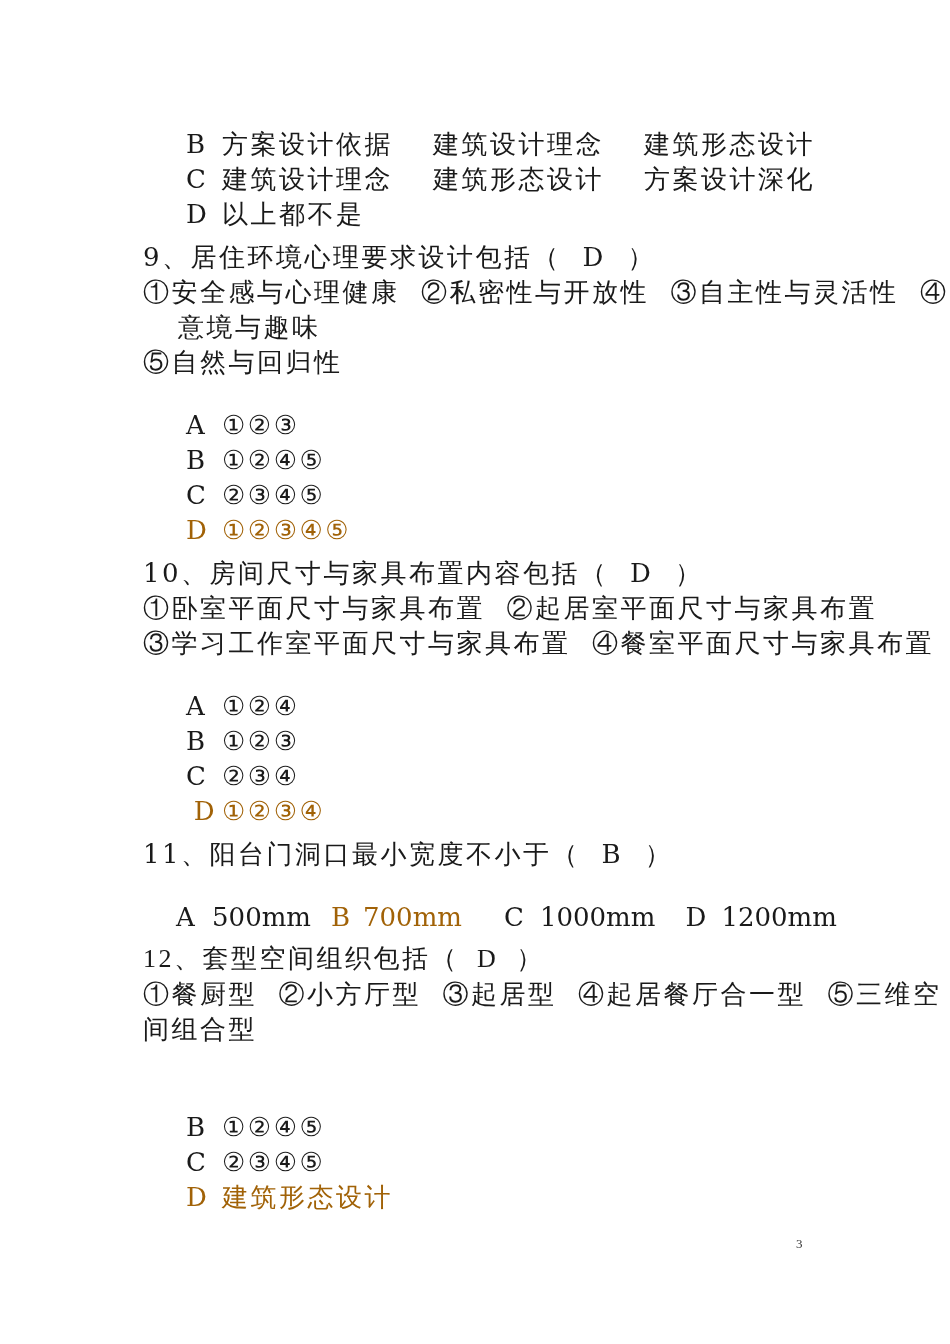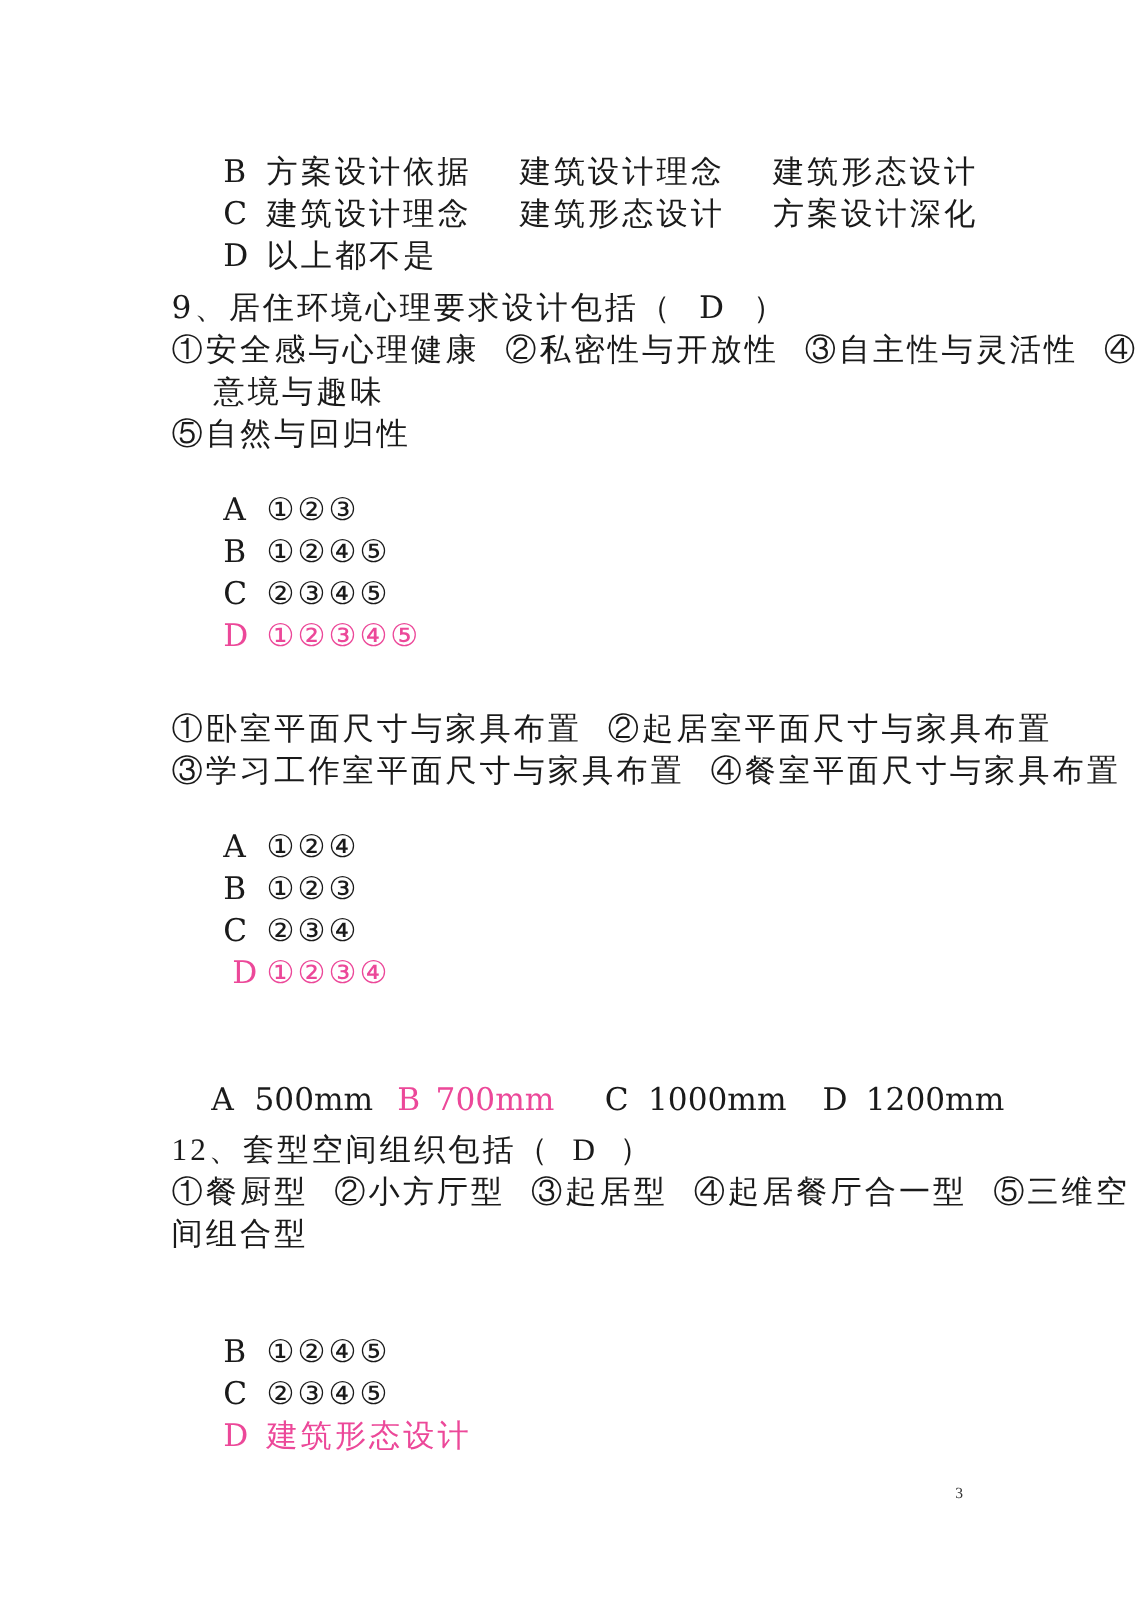--- a/index.html
+++ b/index.html
@@ -23,21 +23,21 @@
     }
     .line {
       position: absolute;
       left: 143px;
       font-size: 26px;
       line-height: 28px;
       white-space: pre;
       letter-spacing: 2.5px;
     }
     .line.indent { left: 178px; }
-    .red { color: #ec4899; }
+    .red { color: #a16207; }
     .opt-letter {
       display: inline-block;
       width: 36px;
       letter-spacing: 0;
     }
     .seg { display: inline-block; }
     .gap1 { margin-left: 40px; }
     .gap2 { margin-left: 40px; }
     .page-number {
       position: absolute;
@@ -73,35 +73,37 @@
   <div class="line" style="top:418px;">
     <span class="opt-letter">B</span><span>①②④⑤</span>
   </div>
   <div class="line" style="top:453px;">
     <span class="opt-letter">C</span><span>②③④⑤</span>
   </div>
   <div class="line red" style="top:488px;">
     <span class="opt-letter">D</span><span>①②③④⑤</span>
   </div>
 
+  <div class="line" style="top:559px;">10、房间尺寸与家具布置内容包括（  D  ）</div>
   <div class="line" style="top:594px;">①卧室平面尺寸与家具布置  ②起居室平面尺寸与家具布置</div>
   <div class="line" style="top:629px;">③学习工作室平面尺寸与家具布置  ④餐室平面尺寸与家具布置</div>
   <div class="line" style="top:664px;">
     <span class="opt-letter">A</span><span>①②④</span>
   </div>
   <div class="line" style="top:699px;">
     <span class="opt-letter">B</span><span>①②③</span>
   </div>
   <div class="line" style="top:734px;">
     <span class="opt-letter">C</span><span>②③④</span>
   </div>
   <div class="line red" style="top:769px;text-align:center;">
     <span class="opt-letter">D</span><span>①②③④</span>
   </div>
 
+  <div class="line" style="top:840px;">11、阳台门洞口最小宽度不小于（  B  ）</div>
   <div class="line" style="top:875px; letter-spacing:0;">
     <span class="opt-letter">A</span><span>500mm</span><span class="red" style="display:inline-block; margin-left:20px; width:32px;">B</span><span class="red">700mm</span><span style="display:inline-block; margin-left:42px; width:36px;">C</span><span>1000mm</span><span style="display:inline-block; margin-left:30px; width:36px;">D</span><span>1200mm</span>
   </div>
 
   <div class="line" style="top:945px;font-family:Liberation Serif, serif;">12、套型空间组织包括（  D  ）</div>
   <div class="line" style="top:980px;">①餐厨型  ②小方厅型  ③起居型  ④起居餐厅合一型  ⑤三维空</div>
   <div class="line" style="top:1015px;">间组合型</div>
   <div class="line" style="top:1085px;">
     <span class="opt-letter">B</span><span>①②④⑤</span>
   </div>

